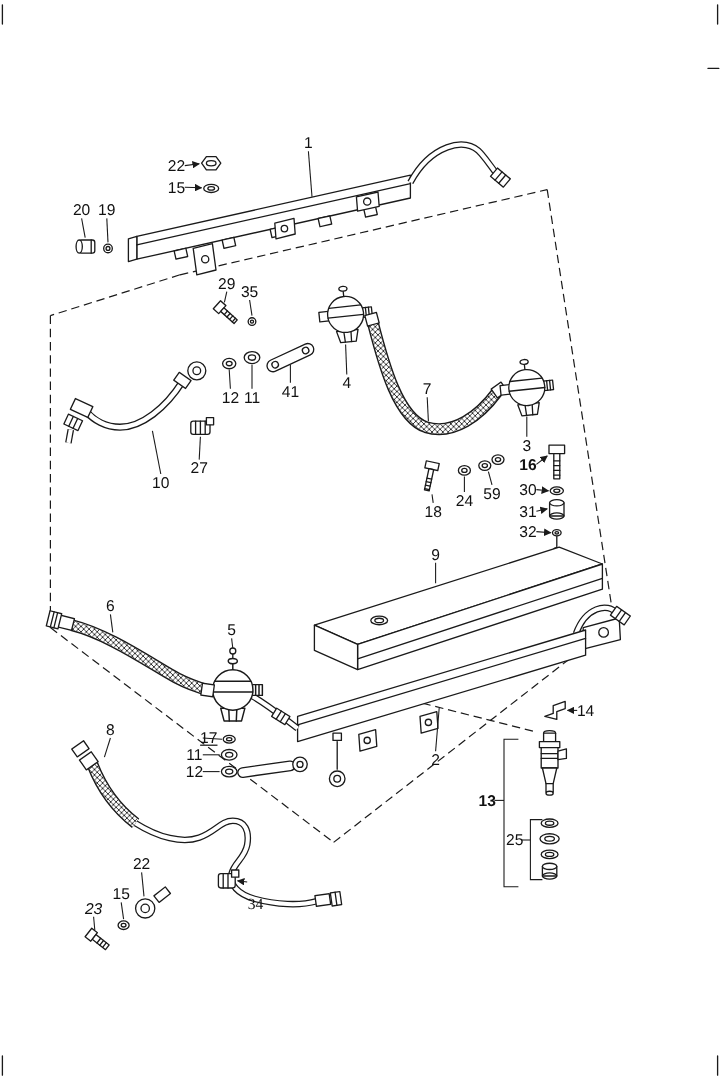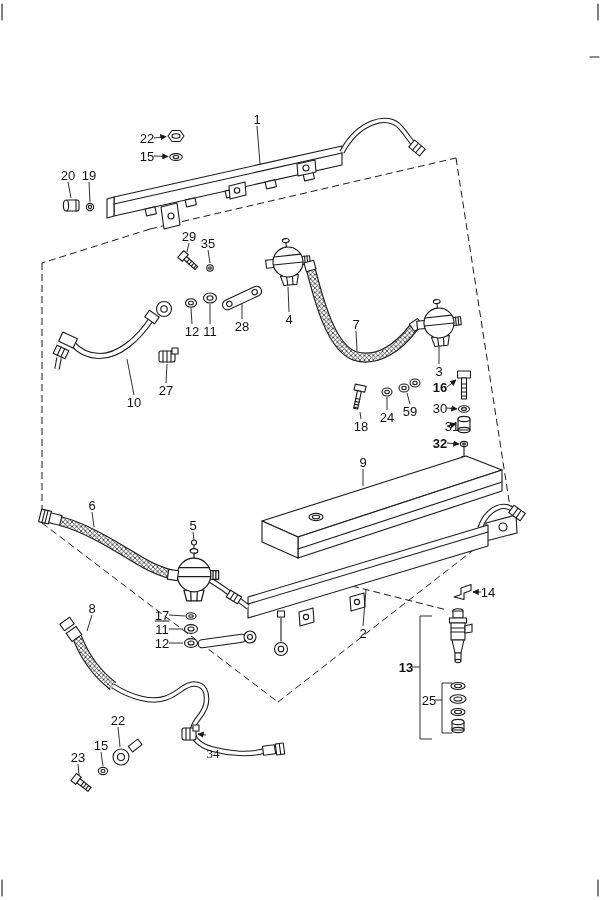--- a/index.html
+++ b/index.html
@@ -412,43 +412,43 @@
 <div id="callout-layer">
       <span class="callout" style="left: 147px; top: 138px;">22</span>
       <span class="callout" style="left: 147px; top: 156px;">15</span>
       <span class="callout" style="left: 257px; top: 119px;">1</span>
       <span class="callout" style="left: 68px; top: 175px;">20</span>
       <span class="callout" style="left: 89px; top: 175px;">19</span>
       <span class="callout" style="left: 189px; top: 236px;">29</span>
       <span class="callout" style="left: 208px; top: 243px;">35</span>
       <span class="callout" style="left: 192px; top: 331px;">12</span>
       <span class="callout" style="left: 210px; top: 331px;">11</span>
-      <span class="callout" style="left: 242px; top: 326px;">28</span>
+      <span class="callout" style="left: 242px; top: 326px;">41</span>
       <span class="callout" style="left: 289px; top: 319px;">4</span>
       <span class="callout" style="left: 356px; top: 324px;">7</span>
       <span class="callout" style="left: 439px; top: 371px;">3</span>
       <span class="callout" style="left: 440px; top: 387px; font-weight: bold;">16</span>
       <span class="callout" style="left: 440px; top: 408px; text-align: right;">30</span>
-      <span class="callout" style="left: 440px; top: 426px; margin-left: 12px;">31</span>
-      <span class="callout" style="left: 440px; top: 443px; font-weight: bold;">32</span>
+      <span class="callout" style="left: 440px; top: 426px;">31</span>
+      <span class="callout" style="left: 440px; top: 443px;">32</span>
       <span class="callout" style="left: 134px; top: 402px;">10</span>
       <span class="callout" style="left: 166px; top: 390px;">27</span>
       <span class="callout" style="left: 361px; top: 426px;">18</span>
       <span class="callout" style="left: 387px; top: 417px;">24</span>
       <span class="callout" style="left: 410px; top: 411px;">59</span>
       <span class="callout" style="left: 363px; top: 462px;">9</span>
       <span class="callout" style="left: 92px; top: 505px;">6</span>
       <span class="callout" style="left: 193px; top: 525px;">5</span>
-      <span class="callout" style="left: 162px; top: 615px; text-decoration: underline;">17</span>
+      <span class="callout" style="left: 174px; top: 615px; text-decoration: underline;">17</span>
       <span class="callout" style="left: 162px; top: 629px;">11</span>
       <span class="callout" style="left: 162px; top: 643px;">12</span>
       <span class="callout" style="left: 363px; top: 633px;">2</span>
       <span class="callout" style="left: 488px; top: 592px;">14</span>
       <span class="callout" style="left: 406px; top: 667px; font-weight: bold;">13</span>
       <span class="callout" style="left: 429px; top: 700px;">25</span>
       <span class="callout" style="left: 92px; top: 608px;">8</span>
       <span class="callout" style="left: 118px; top: 720px;">22</span>
       <span class="callout" style="left: 101px; top: 745px;">15</span>
-      <span class="callout" style="left: 78px; top: 757px;">23</span>
+      <span class="callout" style="left: 78px; top: 757px; font-style: italic;">23</span>
       <span class="callout" style="left: 213px; top: 753px; font-family: Liberation Serif, serif;">34</span>
     </div>
 
 </div>
 
 </body></html>

